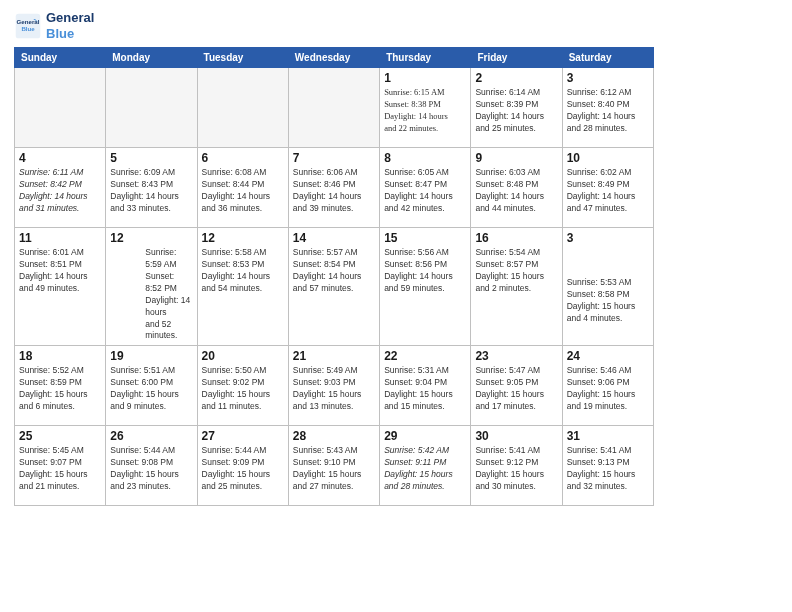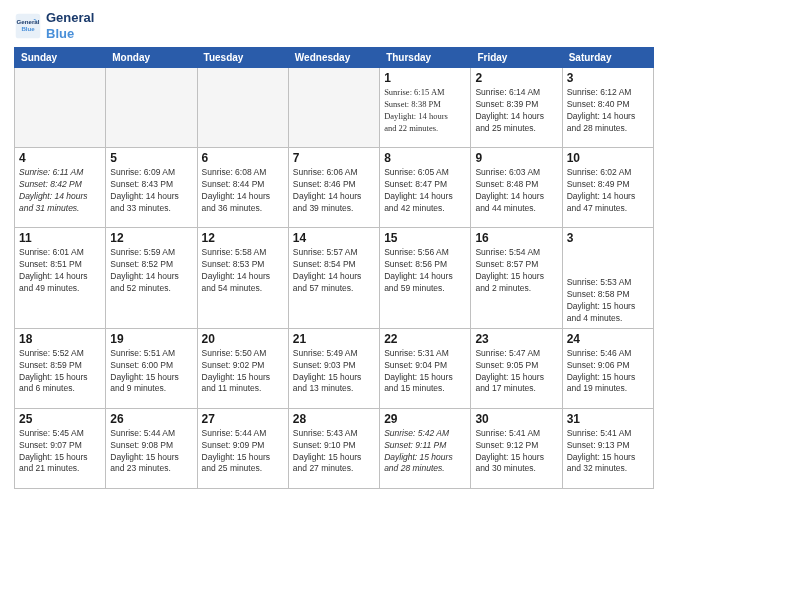--- a/index.html
+++ b/index.html
@@ -206,21 +206,21 @@
         <tr class="week-row">
           <td>
             <div class="day-num">11</div>
             <div class="day-info" style="white-space: pre-line;">Sunrise: 6:01 AM
 Sunset: 8:51 PM
 Daylight: 14 hours
 and 49 minutes.</div>
           </td>
           <td>
             <div class="day-num">12</div>
-            <div class="day-info" style="white-space: pre-line;">Sunrise: 5:59 AM
+            <div class="day-info" style="white-space: pre-line; margin-left: 35px;">Sunrise: 5:59 AM
 Sunset: 8:52 PM
 Daylight: 14 hours
 and 52 minutes.</div>
           </td>
           <td>
             <div class="day-num">12</div>
             <div class="day-info" style="white-space: pre-line;">Sunrise: 5:58 AM
 Sunset: 8:53 PM
 Daylight: 14 hours
 and 54 minutes.</div>

